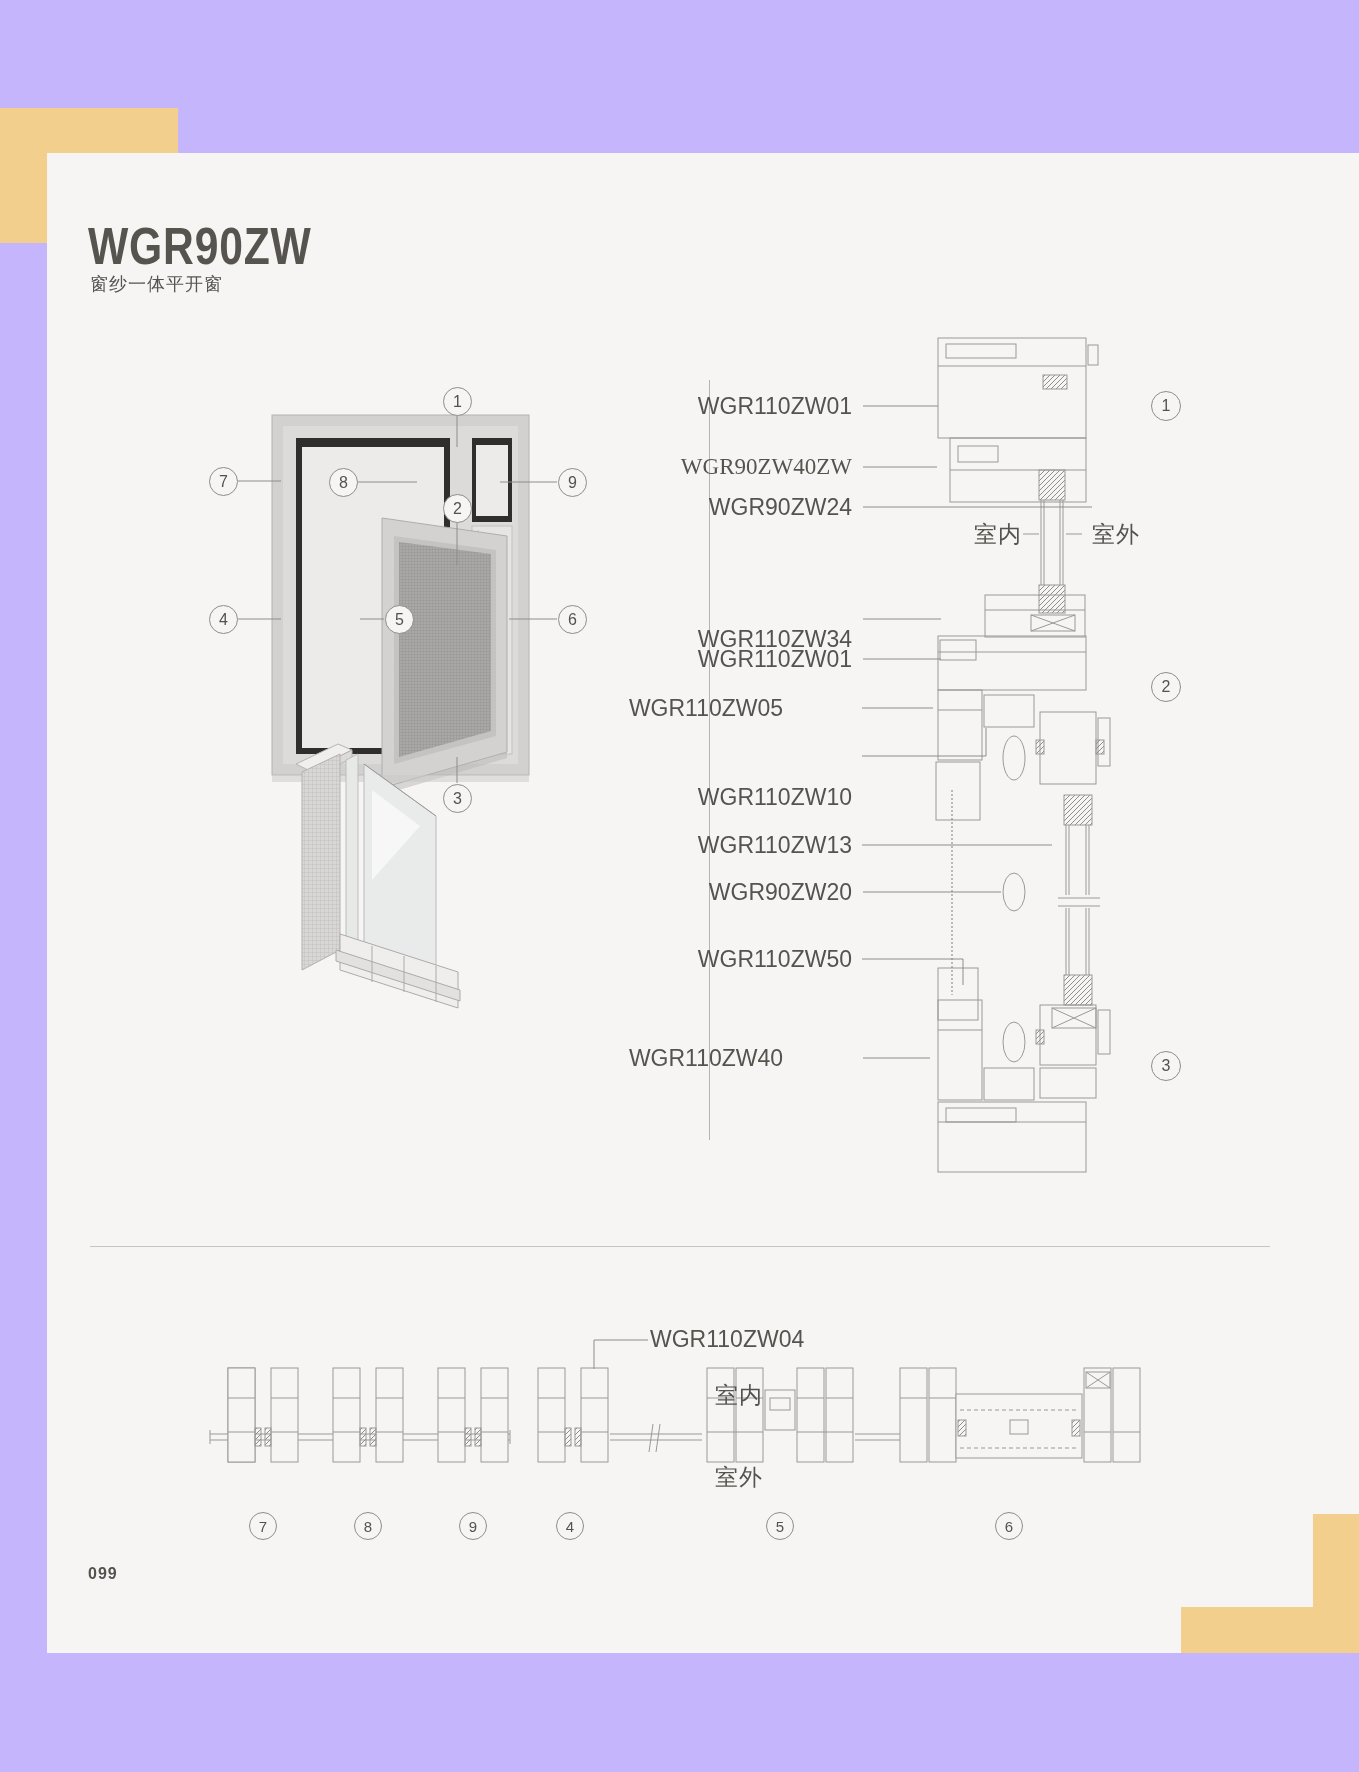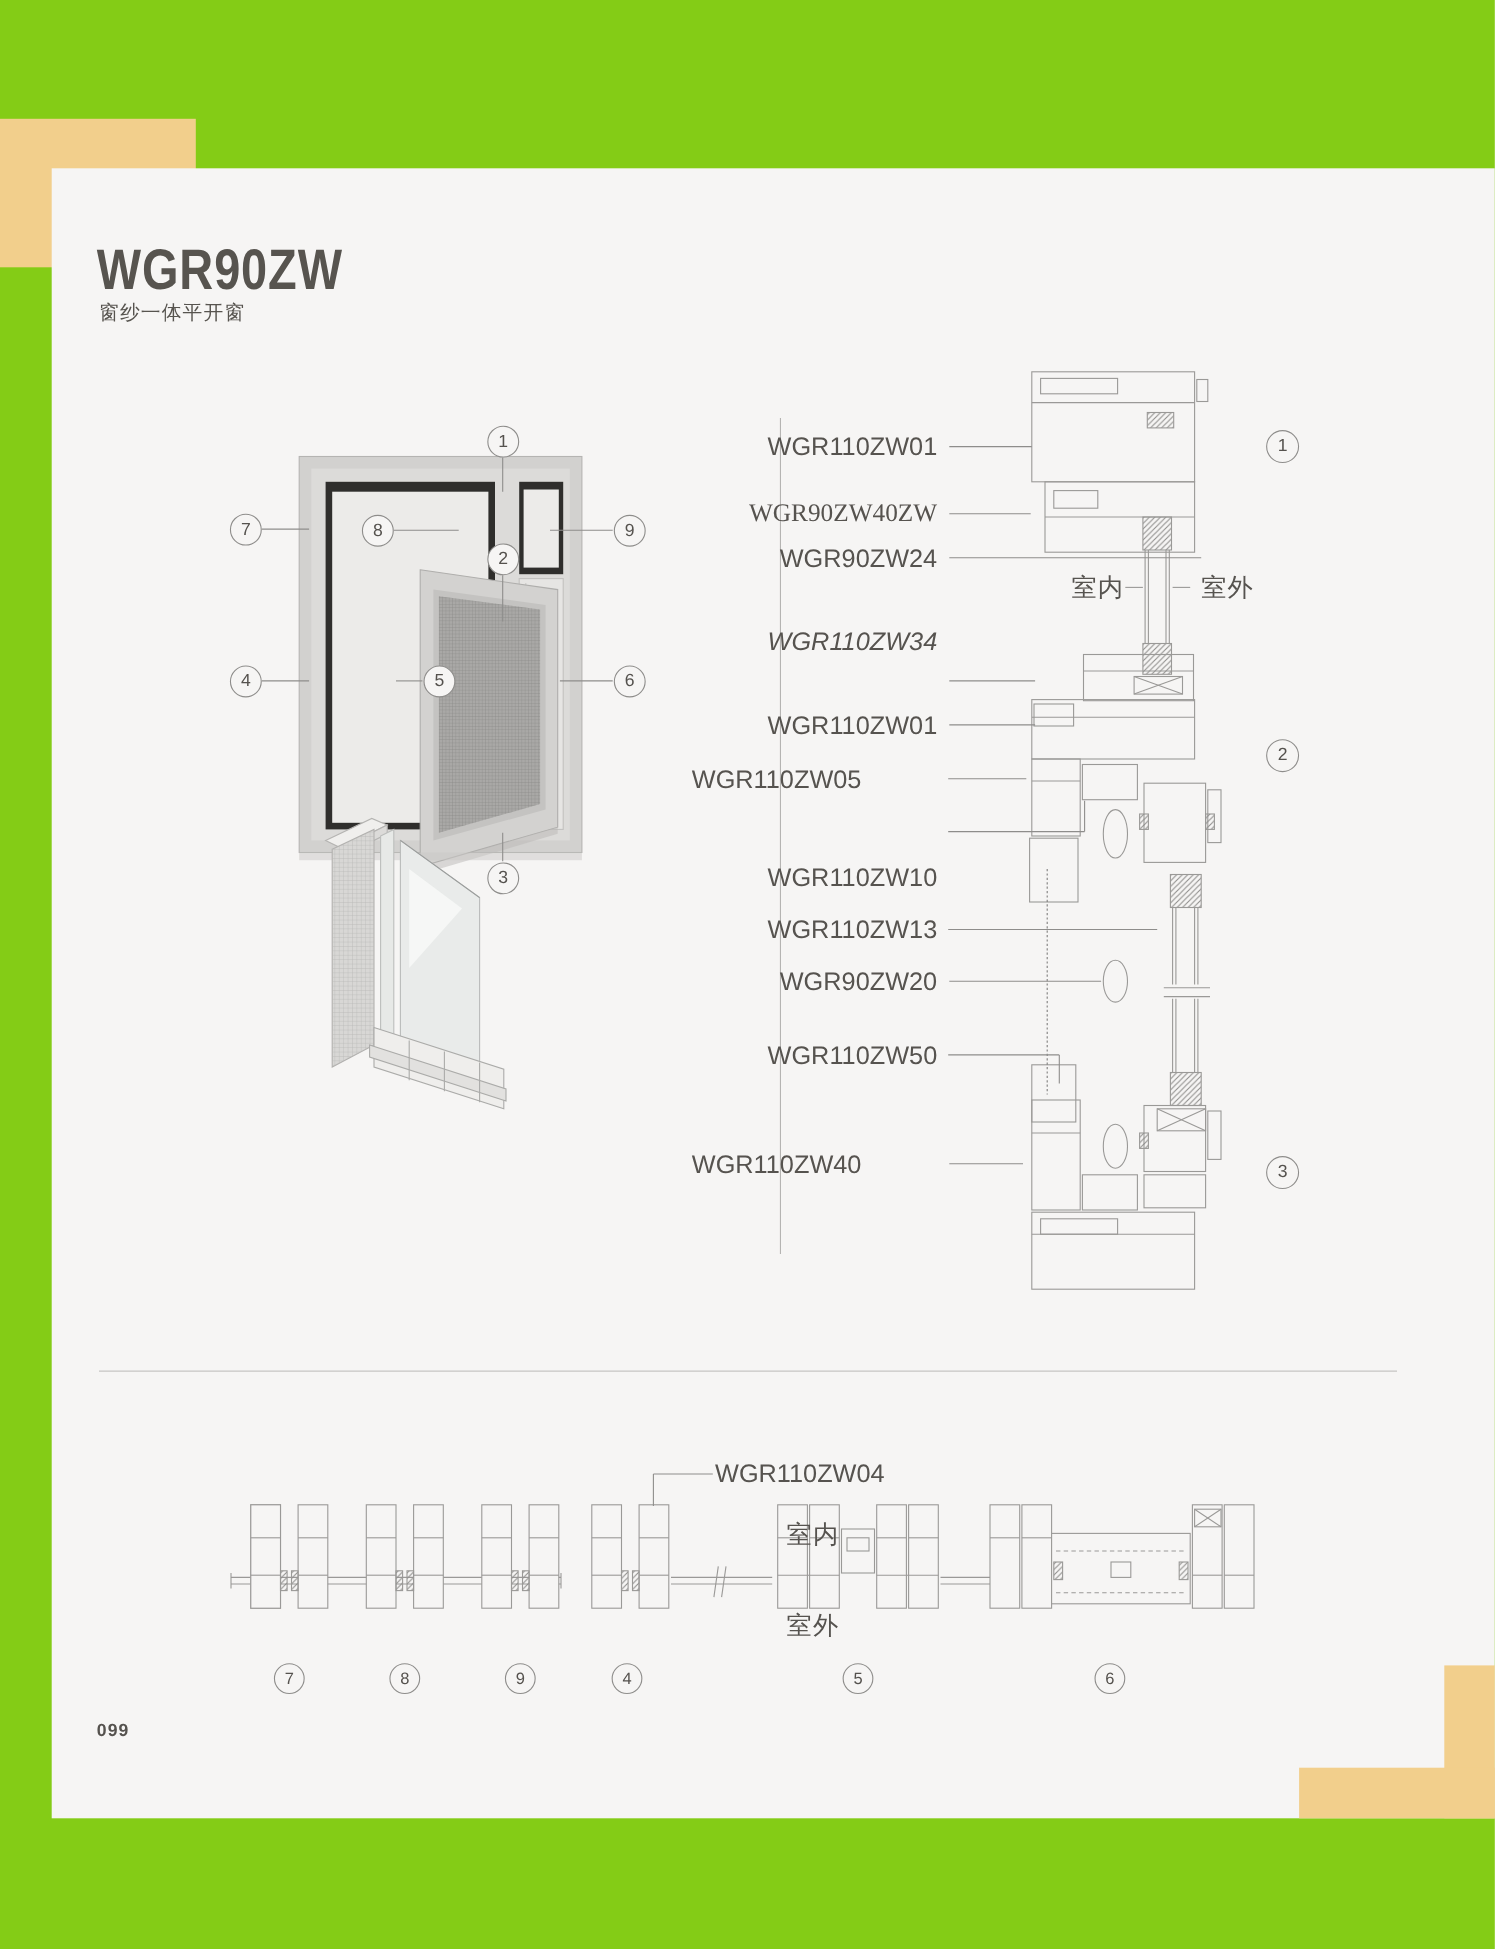--- a/index.html
+++ b/index.html
@@ -1,16 +1,16 @@
 <!DOCTYPE html>
 <html><head>
 <meta charset="utf-8">
 <style>
   html,body{margin:0;padding:0;background:#ffffff;}
-  #canvas{position:relative;width:1359px;height:1772px;background:#84cc16;overflow:hidden;
+  #canvas{position:relative;width:1359px;height:1772px;background:#c4b5fd;overflow:hidden;
           font-family:"Liberation Sans",sans-serif;}
   .page{position:absolute;left:47px;top:153px;width:1312px;height:1500px;background:#F6F5F4;}
   .accent{position:absolute;background:#F2CF8C;}
   .art{position:absolute;left:0;top:0;pointer-events:none;}
   .title{position:absolute;left:88px;top:218px;font-size:52px;line-height:56px;font-weight:700;
          color:#57544F;transform:scaleX(.82);transform-origin:left center;letter-spacing:1px;white-space:nowrap;}
   .subtitle{position:absolute;left:90px;top:272px;font-size:18px;color:#57544F;letter-spacing:3px;white-space:nowrap;}
   .lbl{position:absolute;font-size:23px;color:#56534F;white-space:nowrap;line-height:22px;}
   .rcol{left:560px;width:292px;text-align:right;}
   .cjk{letter-spacing:1px;}
@@ -310,21 +310,21 @@
   <div class="callout c29" style="left:558px;top:605px;">
       <span>6</span>
     </div>
   <div class="callout c29" style="left:443px;top:784px;">
       <span>3</span>
     </div>
 
   <div class="lbl rcol" style="top:395px;">WGR110ZW01</div>
   <div class="lbl rcol" style="top:456px;font-family:Liberation Serif, serif;">WGR90ZW40ZW</div>
   <div class="lbl rcol" style="top:496px;">WGR90ZW24</div>
-  <div class="lbl rcol" style="top:572px;font-style:italic;">WGR110ZW34</div>
+  <div class="lbl rcol" style="top:628px;">WGR110ZW34</div>
   <div class="lbl rcol" style="top:648px;">WGR110ZW01</div>
   <div class="lbl rcol" style="top:697px;text-align:center;">WGR110ZW05</div>
   <div class="lbl rcol" style="top:786px;">WGR110ZW10</div>
   <div class="lbl rcol" style="top:834px;">WGR110ZW13</div>
   <div class="lbl rcol" style="top:881px;">WGR90ZW20</div>
   <div class="lbl rcol" style="top:948px;">WGR110ZW50</div>
   <div class="lbl rcol" style="top:1047px;text-align:center;">WGR110ZW40</div>
 
   <div class="lbl cjk" style="left:940px;width:82px;text-align:right;top:523px;">室内</div>
   <div class="lbl cjk" style="left:1092px;top:523px;">室外</div>

